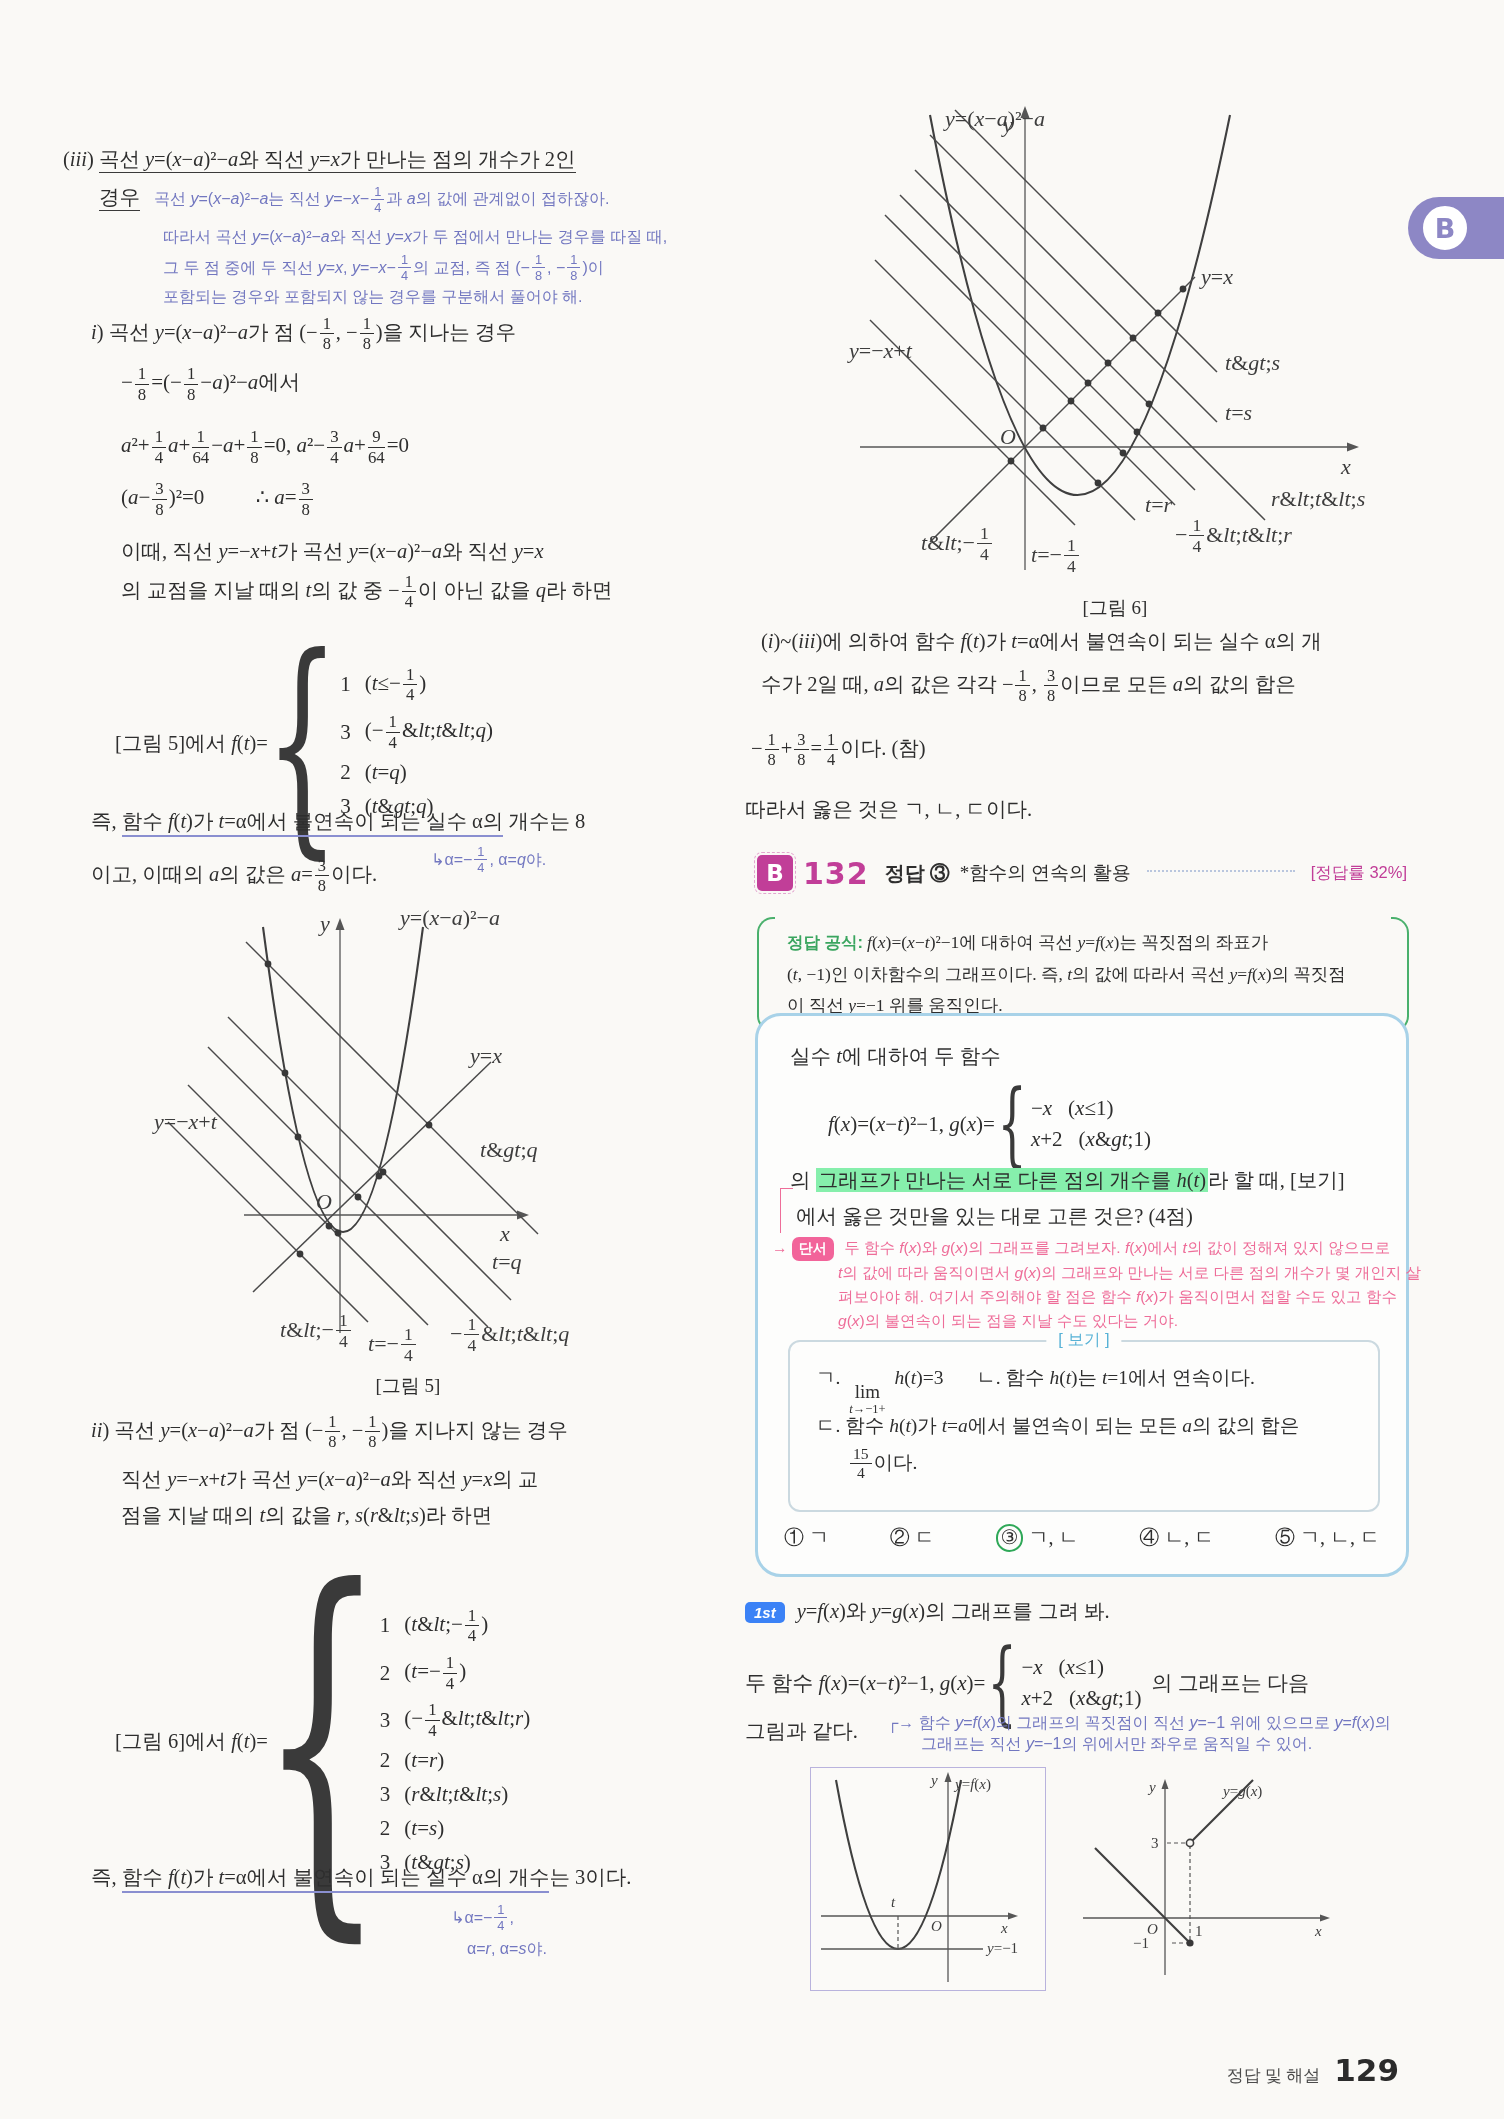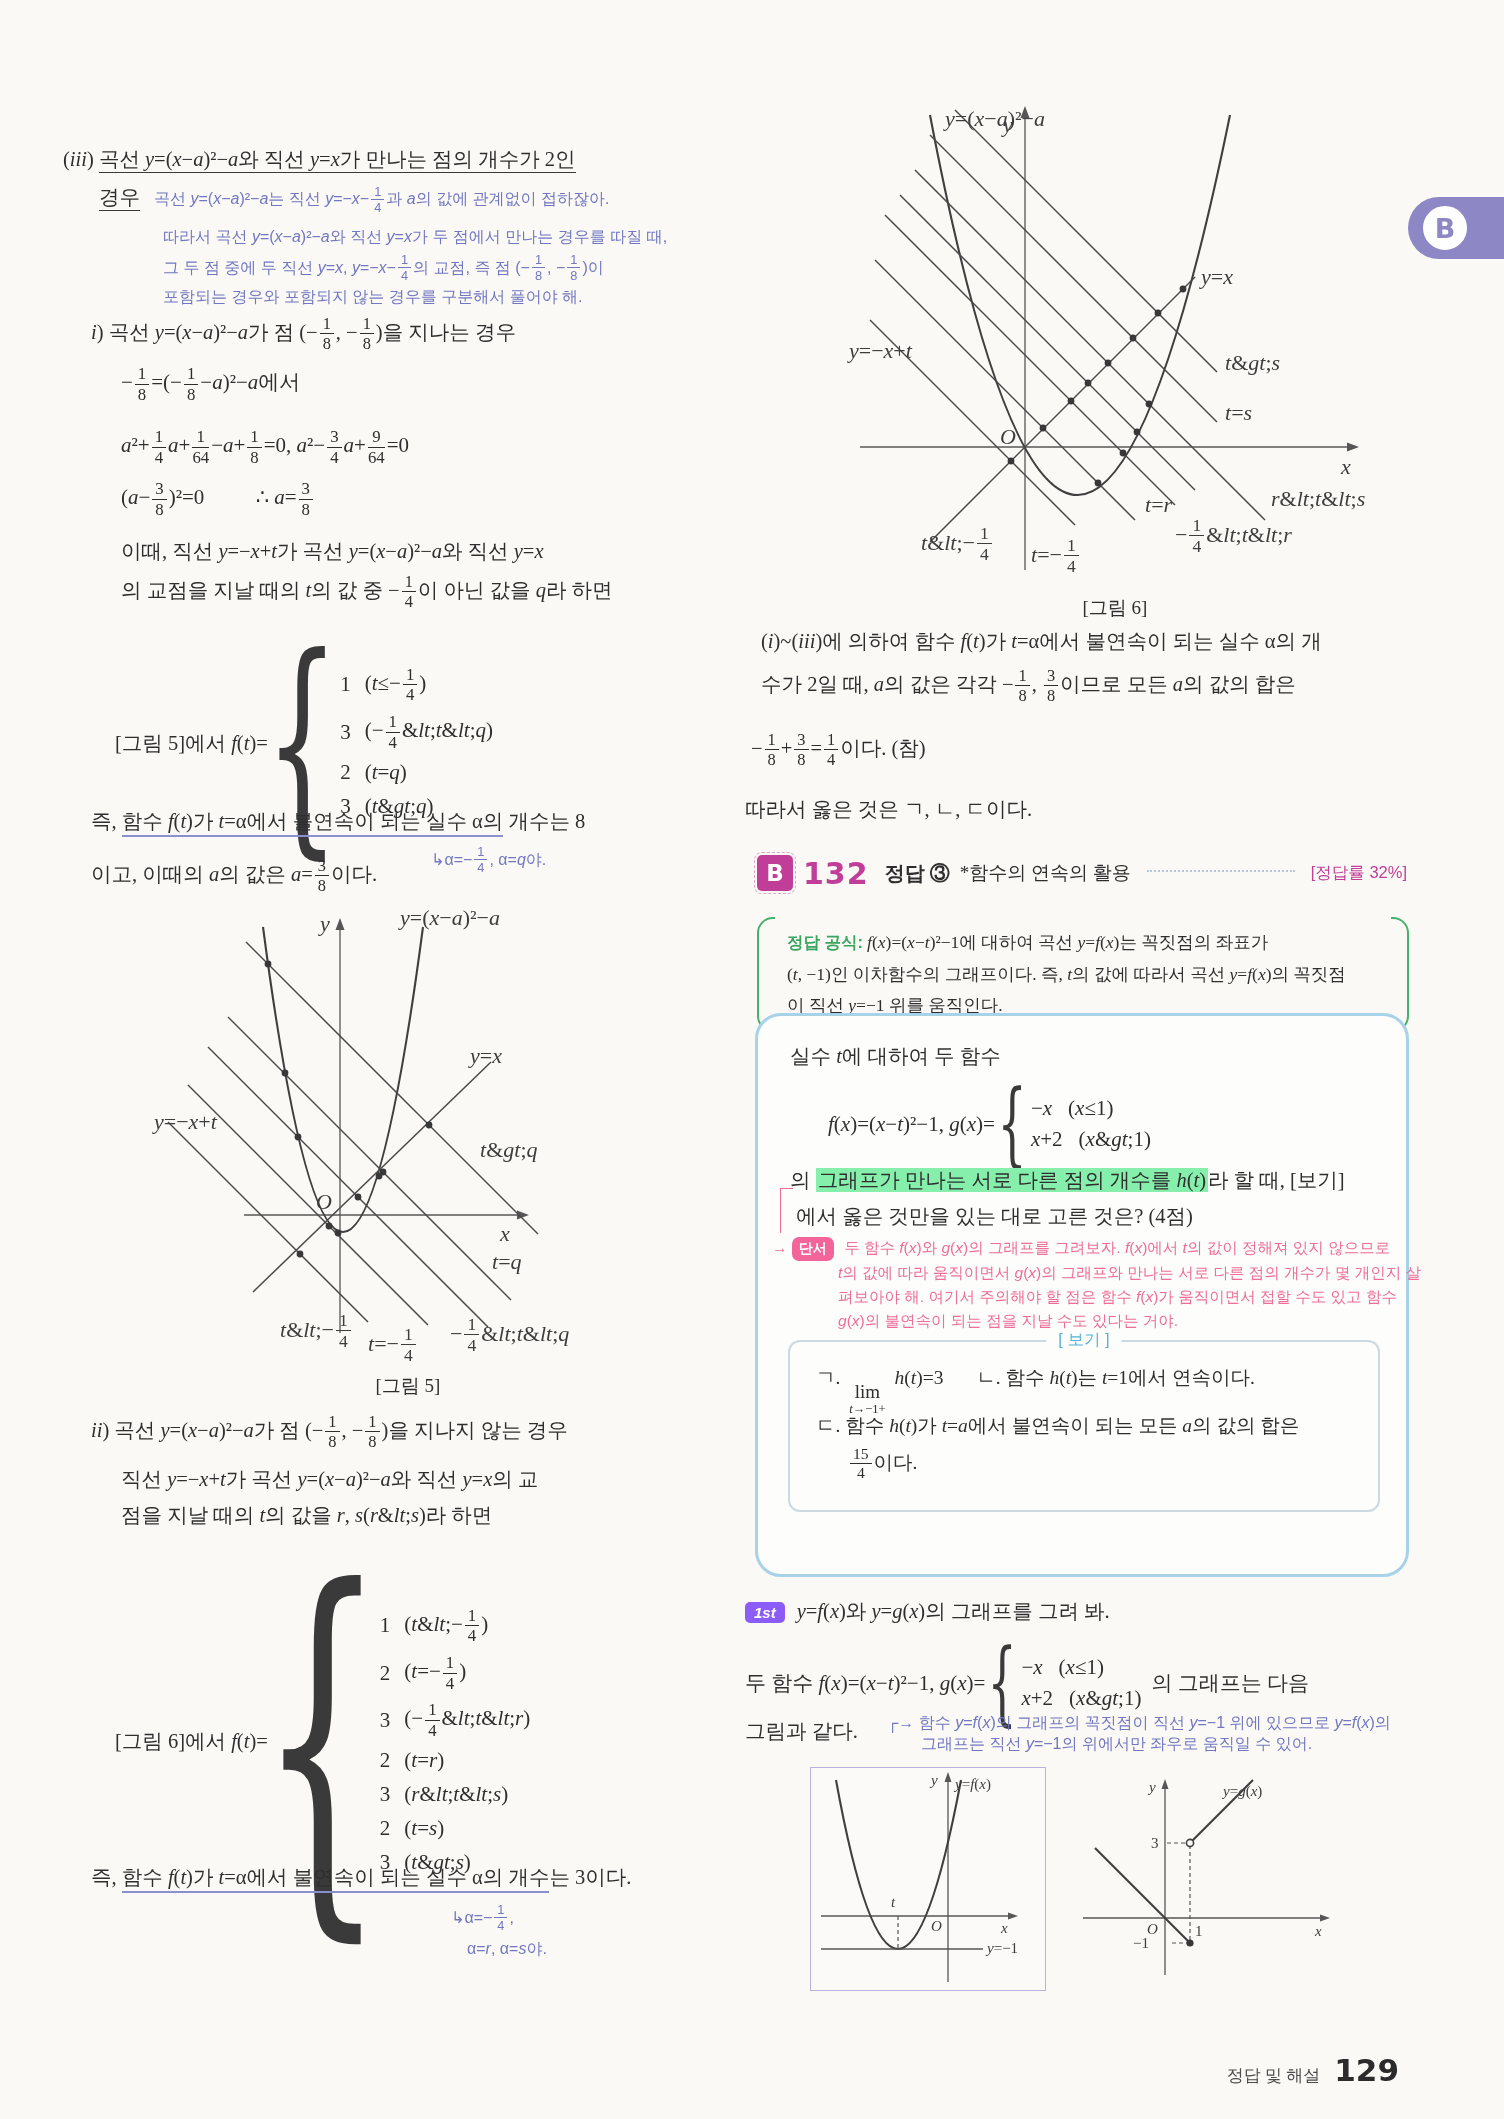--- a/index.html
+++ b/index.html
@@ -52,21 +52,21 @@
   .pbox{background:#fdfdfc;border:3px solid #a8d2e8;border-radius:26px;}
   .hintbadge{display:inline-block;background:#f2649a;color:#fff;font-size:14px;border-radius:7px;padding:1px 7px;margin-right:6px;font-weight:bold;}
   .boki{position:absolute;border:2px solid #cbd9e0;border-radius:12px;background:#fdfdfc;}
   .boki-title{position:absolute;top:-13px;left:50%;transform:translateX(-50%);background:#fdfdfc;padding:0 12px;color:#58b2d6;font-family:"Liberation Sans",sans-serif;font-size:16.5px;white-space:nowrap;}
   .bitem{font-size:19.5px;white-space:nowrap;}
   .lim{display:inline-flex;flex-direction:column;align-items:center;vertical-align:-14px;line-height:1;margin:0 4px;}
   .lim .limw{font-size:19px;}
   .lim .lims{font-size:12.5px;margin-top:2px;}
   .choices{display:flex;justify-content:space-between;font-size:20px;white-space:nowrap;}
   .c3ring{border:2.5px solid #2fa858;border-radius:50%;padding:0 3px 2px;}
-  .stbadge{display:inline-block;background:#8b5cf6;color:#fff;font-family:"Liberation Sans",sans-serif;font-style:italic;font-weight:bold;font-size:15px;border-radius:5px;padding:2px 9px;margin-right:8px;}
+  .stbadge{display:inline-block;background:#3b82f6;color:#fff;font-family:"Liberation Sans",sans-serif;font-style:italic;font-weight:bold;font-size:15px;border-radius:5px;padding:2px 9px;margin-right:8px;}
   .gdef{display:inline-flex;align-items:center;margin-left:6px;}
   .gdef-rows{display:flex;flex-direction:column;gap:6px;margin-left:8px;}
   .gdef-row{display:flex;gap:16px;font-size:21px;white-space:nowrap;}
   .fgraph-box{border:1.5px solid #b9b3dd;background:#fbfaf8;}
   .sidetab{position:absolute;right:0;top:197px;width:96px;height:62px;background:#8d87c5;border-radius:31px 0 0 31px;display:flex;align-items:center;}
   .sidetab .circ{width:44px;height:44px;border-radius:50%;background:#fff;color:#8d87c5;font-family:"DejaVu Sans",sans-serif;font-weight:bold;font-size:27px;display:flex;align-items:center;justify-content:center;margin-left:12px;border:3px solid #8d87c5;box-shadow:0 0 0 2px #fff inset;}
   .footer{position:absolute;right:105px;top:2052px;display:flex;align-items:baseline;gap:14px;}
   .footer .flabel{font-size:17px;color:#4c4c4c;}
   .footer .fpage{font-size:31px;font-weight:bold;font-family:"DejaVu Sans",sans-serif;color:#2b2b2b;}
 </style>
@@ -328,20 +328,27 @@
           <span><i>h</i>(<i>t</i>)=3</span>
           <span style="margin-left:28px;">ㄴ.</span>
           <span>함수 <i>h</i>(<i>t</i>)는 <i>t</i>=1에서 연속이다.</span>
         </div>
         <div class="abs bitem" style="left:26px;top:70px;">
           <span>ㄷ.</span>
           <span>함수 <i>h</i>(<i>t</i>)가 <i>t</i>=<i>a</i>에서 불연속이 되는 모든 <i>a</i>의 값의 합은</span>
         </div>
         <div class="abs bitem" style="left:58px;top:104px;"><span class="frac"><span class="fn">15</span><span class="fd">4</span></span>이다.</div>
       </div>
+      <div class="abs choices" style="left:26px;top:508px;width:596px;">
+        <span><span>①</span> <span>ㄱ</span></span>
+        <span><span>②</span> <span>ㄷ</span></span>
+        <span><span class="c3ring">③</span> <span>ㄱ, ㄴ</span></span>
+        <span><span>④</span> <span>ㄴ, ㄷ</span></span>
+        <span><span>⑤</span> <span>ㄱ, ㄴ, ㄷ</span></span>
+      </div>
     </div>
 
     <div class="abs" style="left:0;top:1502px;">
       <span class="stbadge">1st</span>
       <span class="tx"><i>y</i>=<i>f</i>(<i>x</i>)와 <i>y</i>=<i>g</i>(<i>x</i>)의 그래프를 그려 봐.</span>
     </div>
     <div class="abs" style="left:0;top:1542px;display:flex;align-items:center;">
       <span class="eq">두 함수 <i>f</i>(<i>x</i>)=(<i>x</i>−<i>t</i>)²−1, <i>g</i>(<i>x</i>)=</span>
       <span class="gdef">
         <span class="brace" style="font-size:92px;">{</span>

